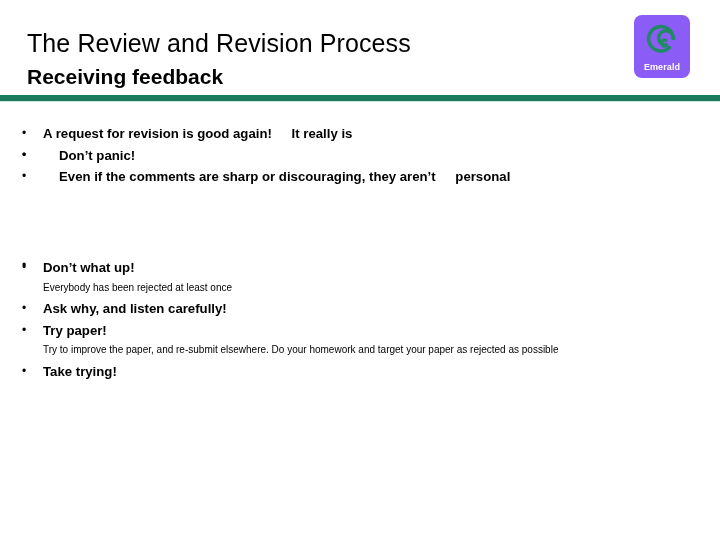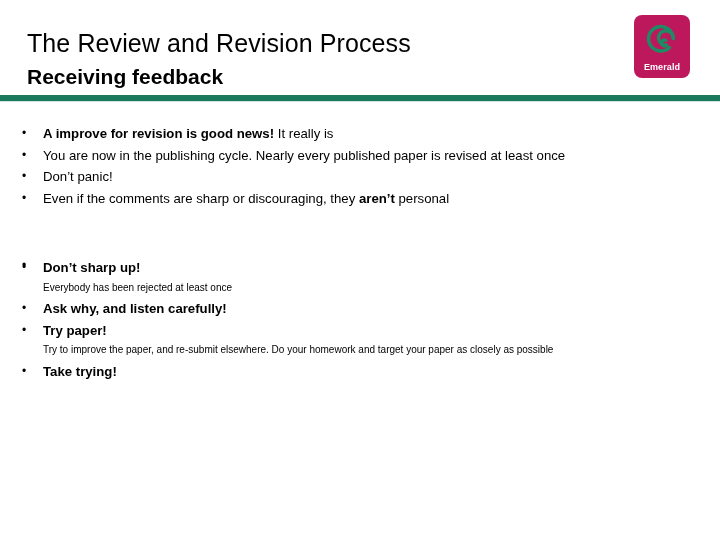--- a/index.html
+++ b/index.html
@@ -52,21 +52,21 @@
     color: #000000;
   }
 
   
   .logo {
     position: absolute;
     left: 634px;
     top: 15px;
     width: 56px;
     height: 63px;
-    background: #be185d;
+    background: #8b5cf6;
     border-radius: 8px;
     overflow: hidden;
   }
   .logo-mark {
     position: absolute;
     left: 50%;
     top: 5px;
     transform: translateX(-50%);
     width: 40px;
     height: 40px;
@@ -133,21 +133,22 @@
     width: 10px;
     font-size: 12px;
     line-height: 19.6px;
     color: #000000;
     text-align: left;
   }
   .bullet-row .lead {
     font-weight: 700;
   }
   .bullet-row .lead-regular {
-    font-weight: 400;
+    font-weight: 700;
+    padding-left: 16px;
   }
   .bullet-row .sub {
     display: block;
     font-weight: 400;
     font-size: 10px;
     line-height: 19.6px;
   }
   .bullet-row .bold-inline {
     font-weight: 700;
   }
@@ -175,26 +176,25 @@
 
   <div class="divider"></div>
   <div class="divider-shadow"></div>
 
   <div class="body-area">
 
     <div class="bullet-block" id="block-one">
 
       <div class="bullet-row">
         <span class="marker">•</span>
-        <span class="lead">A improve for revision is good news!</span><span class="lead-regular"> It really is</span>
-      </div>
-
-      <div class="bullet-row">
-        <span class="marker">•</span>
-        <span class="lead-regular">You are now in the publishing cycle. Nearly every published paper is revised at least once</span>
+        <span class="lead">A request for revision is good again!</span><span class="lead-regular"> It really is</span>
+      </div>
+
+      <div class="bullet-row">
+        <span class="marker">•</span>
       </div>
 
       <div class="bullet-row">
         <span class="marker">•</span>
         <span class="lead-regular">Don’t panic!</span>
       </div>
 
       <div class="bullet-row">
         <span class="marker">•</span>
         <span class="lead-regular">Even if the comments are sharp or discouraging, they </span><span class="bold-inline">aren’t</span><span class="lead-regular"> personal</span>
@@ -203,33 +203,33 @@
     </div>
 
     <div class="bullet-block" id="block-two">
 
       <div class="bullet-row">
         <span class="marker">•</span>
       </div>
 
       <div class="bullet-row">
         <span class="marker">•</span>
-        <span class="lead">Don’t sharp up!</span>
+        <span class="lead">Don’t what up!</span>
         <span class="sub">Everybody has been rejected at least once</span>
       </div>
 
       <div class="bullet-row">
         <span class="marker">•</span>
         <span class="lead">Ask why, and listen carefully!</span>
       </div>
 
       <div class="bullet-row">
         <span class="marker">•</span>
         <span class="lead">Try paper!</span>
-        <span class="sub">Try to improve the paper, and re-submit elsewhere. Do your homework and target your paper as closely as possible</span>
+        <span class="sub">Try to improve the paper, and re-submit elsewhere. Do your homework and target your paper as rejected as possible</span>
       </div>
 
       <div class="bullet-row">
         <span class="marker">•</span>
         <span class="lead">Take trying!</span>
       </div>
 
     </div>
 
   </div>

